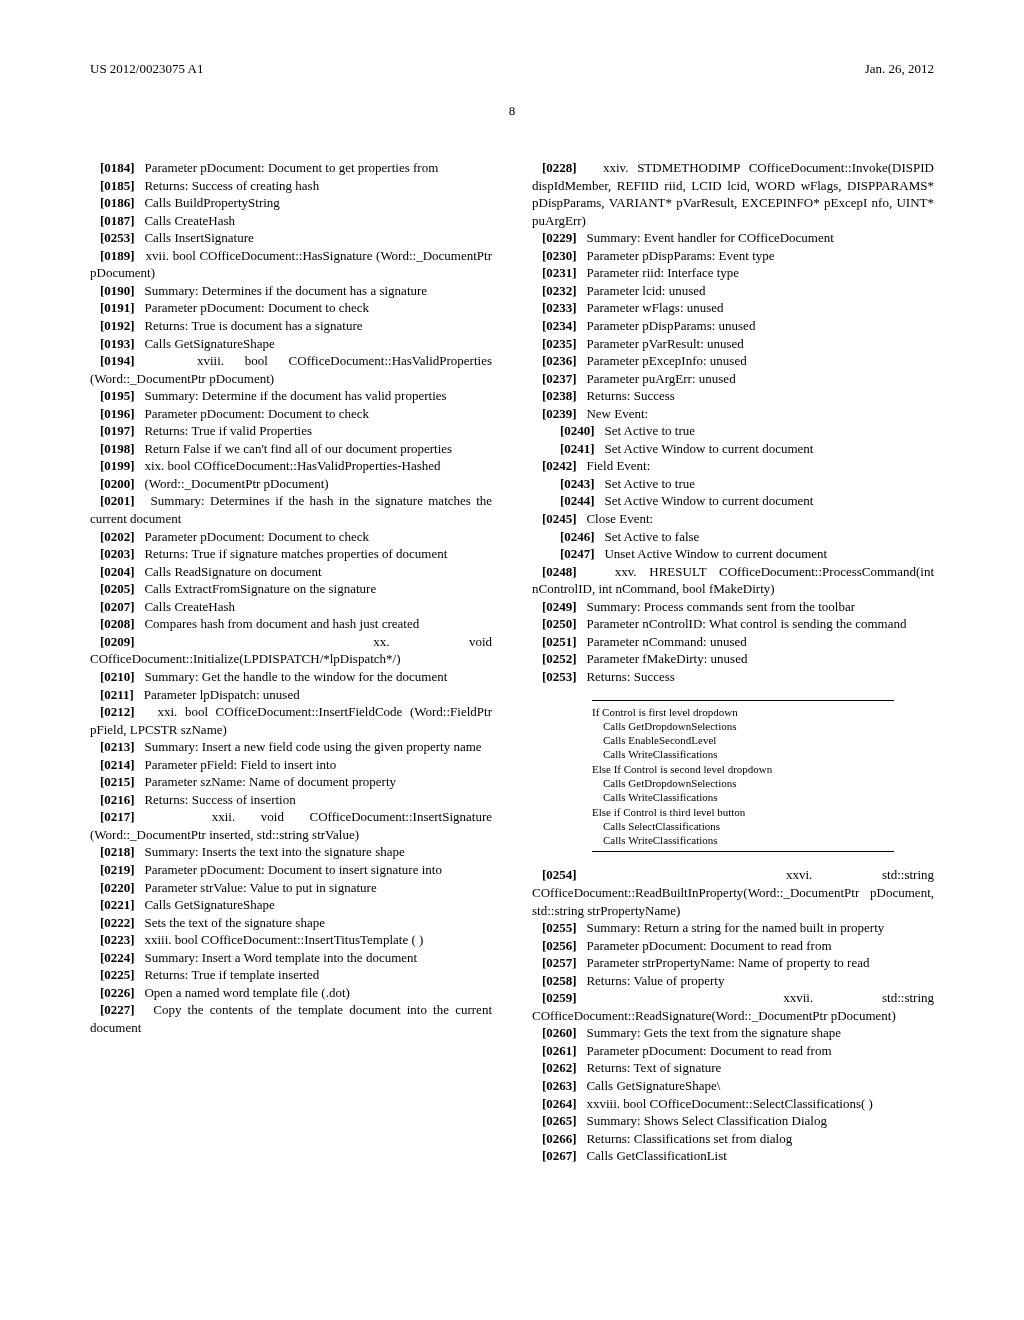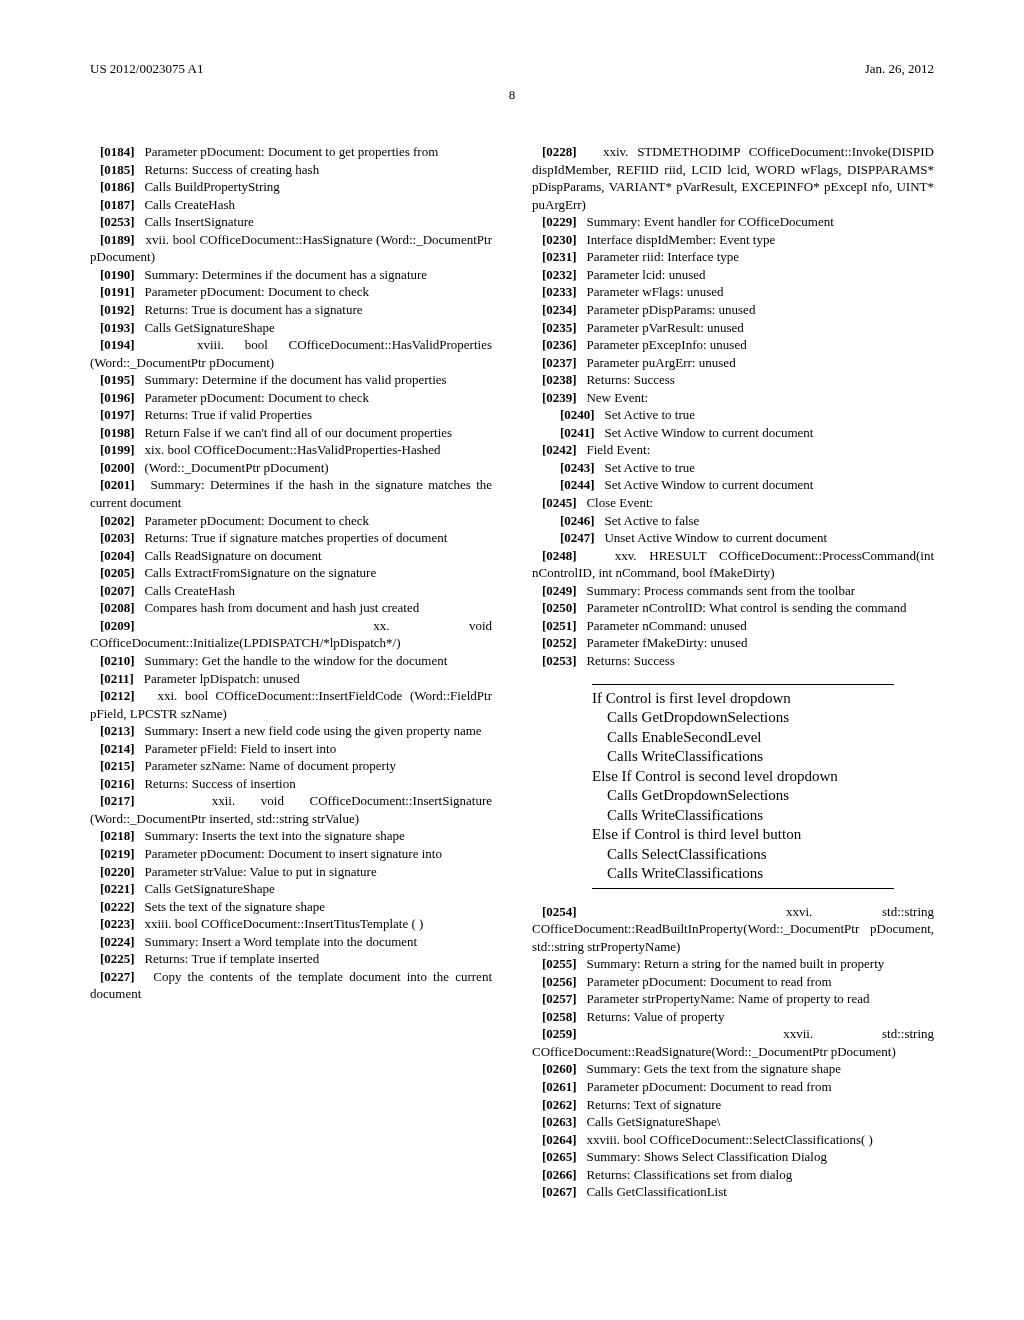--- a/index.html
+++ b/index.html
@@ -7,21 +7,21 @@
   font-size: 13px;
   line-height: 1.35;
   margin: 0;
   padding: 60px 90px 40px 90px;
   color: #000;
   background: #fff;
 }
 .header {
   display: flex;
   justify-content: space-between;
-  margin-bottom: 8px;
+  margin-bottom: 24px;
   font-size: 13px;
 }
 .page-num {
   text-align: center;
   margin-bottom: 40px;
   font-size: 13px;
 }
 .cols {
   display: flex;
   gap: 40px;
@@ -35,21 +35,21 @@
   text-indent: 10px;
 }
 .para.sub {
   margin-left: 18px;
 }
 .pn {
   font-weight: bold;
 }
 .code-block {
   margin: 14px 40px 14px 60px;
-  font-size: 15px;
+  font-size: 11px;
   line-height: 1.3;
 }
 .code-block hr {
   border: none;
   border-top: 1.5px solid #000;
   margin: 4px 0;
 }
 .code-line {
   white-space: pre;
 }
@@ -100,27 +100,28 @@
     <p class="para"><span class="pn">[0216]</span>&nbsp;&nbsp;&nbsp;<span>Returns: Success of insertion</span></p>
     <p class="para"><span class="pn">[0217]</span>&nbsp;&nbsp;&nbsp;<span>xxii. void COfficeDocument::InsertSignature (Word::_DocumentPtr inserted, std::string strValue)</span></p>
     <p class="para"><span class="pn">[0218]</span>&nbsp;&nbsp;&nbsp;<span>Summary: Inserts the text into the signature shape</span></p>
     <p class="para"><span class="pn">[0219]</span>&nbsp;&nbsp;&nbsp;<span>Parameter pDocument: Document to insert signature into</span></p>
     <p class="para"><span class="pn">[0220]</span>&nbsp;&nbsp;&nbsp;<span>Parameter strValue: Value to put in signature</span></p>
     <p class="para"><span class="pn">[0221]</span>&nbsp;&nbsp;&nbsp;<span>Calls GetSignatureShape</span></p>
     <p class="para"><span class="pn">[0222]</span>&nbsp;&nbsp;&nbsp;<span>Sets the text of the signature shape</span></p>
     <p class="para"><span class="pn">[0223]</span>&nbsp;&nbsp;&nbsp;<span>xxiii. bool COfficeDocument::InsertTitusTemplate ( )</span></p>
     <p class="para"><span class="pn">[0224]</span>&nbsp;&nbsp;&nbsp;<span>Summary: Insert a Word template into the document</span></p>
     <p class="para"><span class="pn">[0225]</span>&nbsp;&nbsp;&nbsp;<span>Returns: True if template inserted</span></p>
+    <p class="para"><span class="pn">[0226]</span>&nbsp;&nbsp;&nbsp;<span>Open a named word template file (.dot)</span></p>
     <p class="para"><span class="pn">[0227]</span>&nbsp;&nbsp;&nbsp;<span>Copy the contents of the template document into the current document</span></p>
   </div>
 
   <div class="col">
     <p class="para"><span class="pn">[0228]</span>&nbsp;&nbsp;&nbsp;<span>xxiv. STDMETHODIMP COfficeDocument::Invoke(DISPID dispIdMember, REFIID riid, LCID lcid, WORD wFlags, DISPPARAMS* pDispParams, VARIANT* pVarResult, EXCEPINFO* pExcepI nfo, UINT* puArgErr)</span></p>
     <p class="para"><span class="pn">[0229]</span>&nbsp;&nbsp;&nbsp;<span>Summary: Event handler for COfficeDocument</span></p>
-    <p class="para"><span class="pn">[0230]</span>&nbsp;&nbsp;&nbsp;<span>Interface dispIdMember: Event type</span></p>
+    <p class="para"><span class="pn">[0230]</span>&nbsp;&nbsp;&nbsp;<span>Parameter pDispParams: Event type</span></p>
     <p class="para"><span class="pn">[0231]</span>&nbsp;&nbsp;&nbsp;<span>Parameter riid: Interface type</span></p>
     <p class="para"><span class="pn">[0232]</span>&nbsp;&nbsp;&nbsp;<span>Parameter lcid: unused</span></p>
     <p class="para"><span class="pn">[0233]</span>&nbsp;&nbsp;&nbsp;<span>Parameter wFlags: unused</span></p>
     <p class="para"><span class="pn">[0234]</span>&nbsp;&nbsp;&nbsp;<span>Parameter pDispParams: unused</span></p>
     <p class="para"><span class="pn">[0235]</span>&nbsp;&nbsp;&nbsp;<span>Parameter pVarResult: unused</span></p>
     <p class="para"><span class="pn">[0236]</span>&nbsp;&nbsp;&nbsp;<span>Parameter pExcepInfo: unused</span></p>
     <p class="para"><span class="pn">[0237]</span>&nbsp;&nbsp;&nbsp;<span>Parameter puArgErr: unused</span></p>
     <p class="para"><span class="pn">[0238]</span>&nbsp;&nbsp;&nbsp;<span>Returns: Success</span></p>
     <p class="para"><span class="pn">[0239]</span>&nbsp;&nbsp;&nbsp;<span>New Event:</span></p>
     <p class="para sub"><span class="pn">[0240]</span>&nbsp;&nbsp;&nbsp;<span>Set Active to true</span></p>

